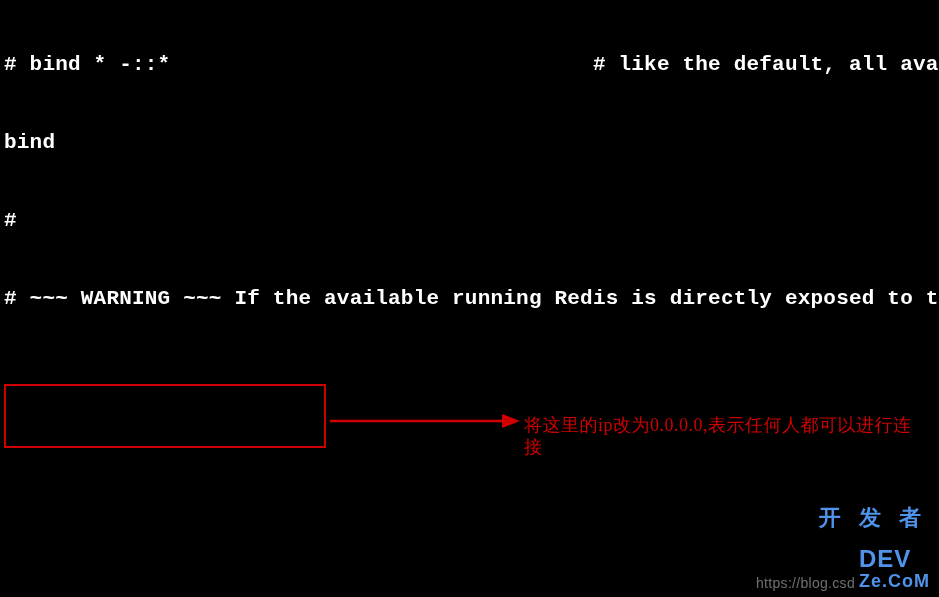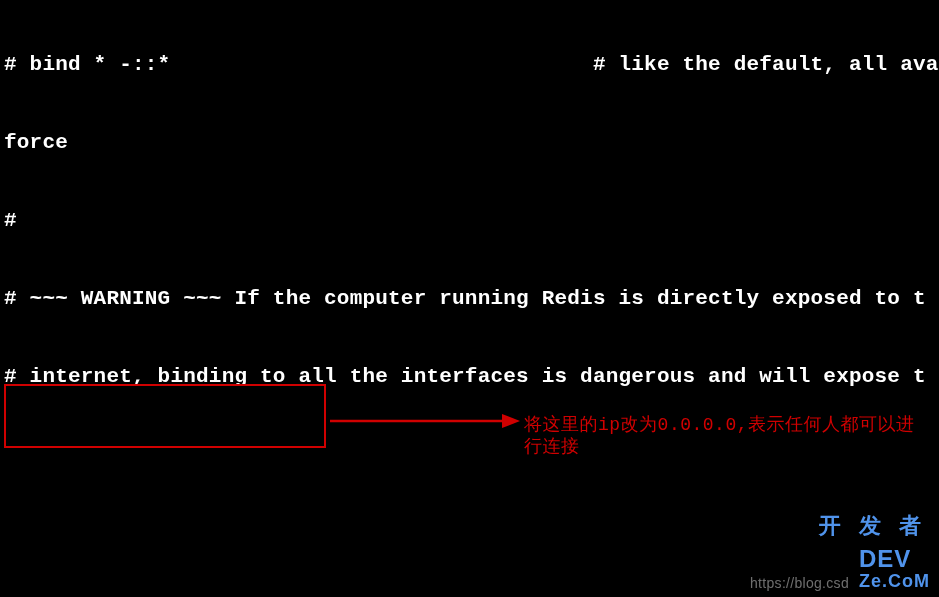--- a/index.html
+++ b/index.html
@@ -42,29 +42,29 @@
     width: 190px;
     height: 26px;
     pointer-events: none;
   }
   .annotation {
     position: absolute;
     left: 524px;
     top: 414px;
     width: 400px;
     color: #d00000;
-    font-family: Liberation Mono, monospace;
+    font-family: Liberation Serif, serif;
     font-size: 18px;
     font-weight: normal;
     line-height: 22px;
     letter-spacing: 0.5px;
   }
   .watermark-url {
     position: absolute;
-    right: 90px;
+    right: 84px;
     bottom: 6px;
     color: rgba(200,200,200,0.55);
     font-family: Arial, sans-serif;
     font-size: 14px;
     font-weight: normal;
     letter-spacing: 0.3px;
     margin-top: 8px;
   }
   .watermark-logo {
     position: absolute;
@@ -75,38 +75,37 @@
     font-weight: 900;
     line-height: 20px;
     color: #57a0ff;
     letter-spacing: 1px;
     text-align: left;
     opacity: 0.92;
   }
   .watermark-cn {
     position: absolute;
     right: 12px;
-    bottom: 56px;
+    bottom: 64px;
     font-family: "Microsoft YaHei", sans-serif;
     font-size: 22px;
     font-weight: bold;
     color: #57a0ff;
     letter-spacing: 6px;
     opacity: 0.92;
   }
 </style>
 </head>
 <body>
 
 <div class="terminal">
   <span class="line"># bind * -::*                                 # like the default, all available inte</span>
-  <span class="line">force</span>
+  <span class="line">bind</span>
   <span class="line">#</span>
-  <span class="line"># ~~~ WARNING ~~~ If the computer running Redis is directly exposed to t</span>
-  <span class="line"># internet, binding to all the interfaces is dangerous and will expose t</span>
+  <span class="line"># ~~~ WARNING ~~~ If the available running Redis is directly exposed to t</span>
   
   
   
   
   
   
   
   
   
   

